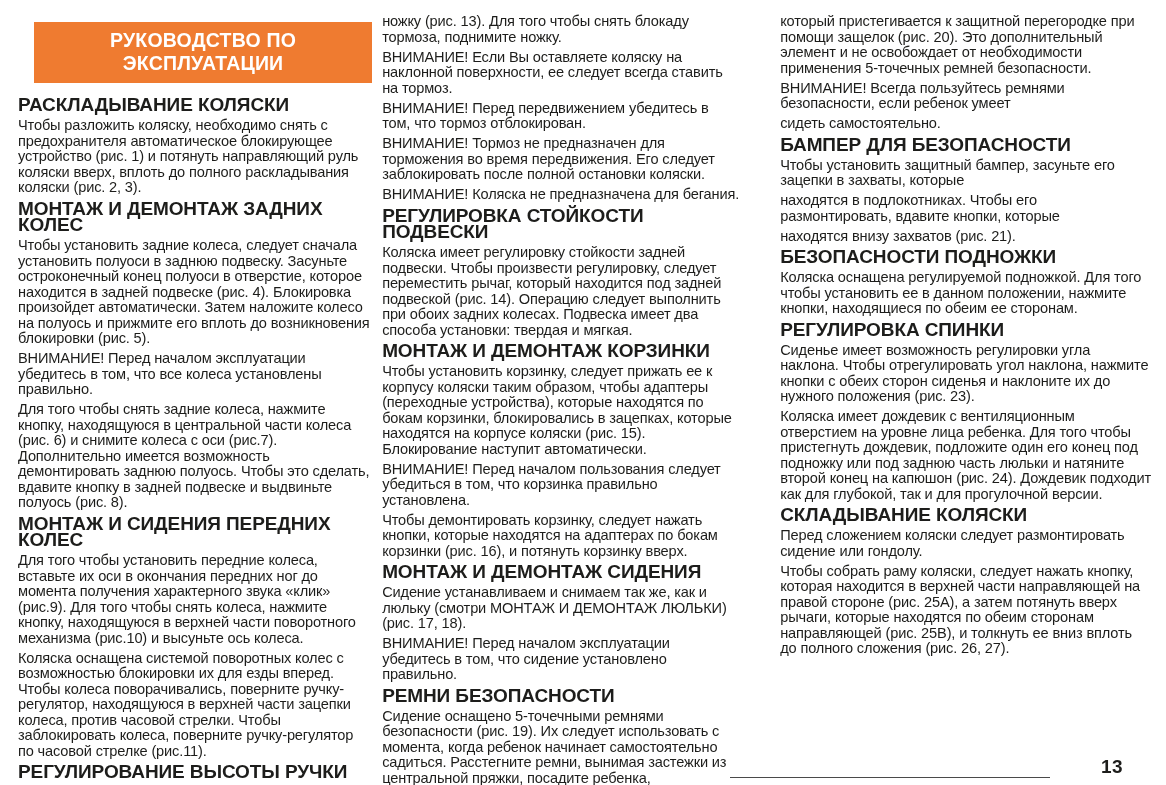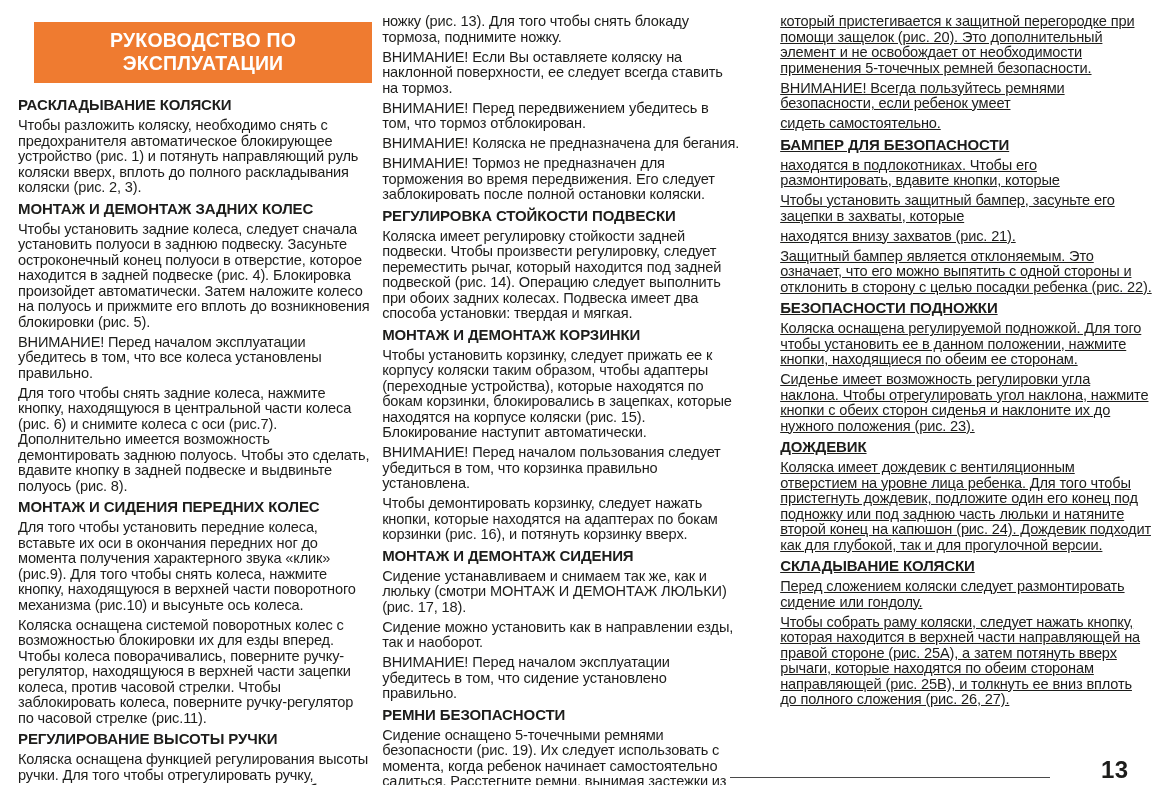--- a/index.html
+++ b/index.html
@@ -13,30 +13,30 @@
   }
   .page {
     display: flex;
     padding: 8px 14px 0 18px;
     box-sizing: border-box;
     width: 1166px; height: 785px;
   }
   .col { box-sizing: border-box; }
   .col-1 { width: 360px; margin-right: 10px; }
   .col-2 { width: 364px; margin-right: 40px; padding-top: 6px; }
-  .col-3 { width: 378px; padding-top: 6px; text-decoration: underline; }
+  .col-3 { width: 378px; padding-top: 6px; }
   .col p {
     margin: 0 0 4.5px 0;
     font-size: 14.6px;
     line-height: 15.5px;
     letter-spacing: -0.15px;
   }
   .col h2 {
     margin: 5px 0 4.5px 0;
-    font-size: 15px;
+    font-size: 19px;
     line-height: 16.5px;
     font-weight: bold;
     letter-spacing: -0.1px;
   }
   .banner {
     margin: 14px 0 14px 16px;
     padding: 7px 4px 8px 4px;
     text-align: center;
     font-weight: bold;
     font-size: 19.5px;
@@ -46,21 +46,21 @@
   }
   .footer-rule {
     position: absolute;
     left: 730px; top: 777px;
     width: 320px; height: 0;
     border-top: 1.5px solid #4a4a4a;
   }
   .page-number {
     position: absolute;
     left: 1101px; top: 756px;
-    font-size: 24px;
+    font-size: 19px;
     font-weight: bold;
     letter-spacing: 0.5px;
   }
 </style>
 </head>
 <body style="color: rgb(29, 29, 27);">
 
 <div class="page">
   <div class="col col-1">
     <div class="banner" style="background: rgb(239, 123, 48); color: rgb(255, 255, 255);">
@@ -75,48 +75,46 @@
       <h2>МОНТАЖ И СИДЕНИЯ ПЕРЕДНИХ КОЛЕС</h2>
       <p>Для того чтобы установить передние колеса, вставьте их оси в окончания передних ног до момента получения характерного звука «клик» (рис.9). Для того чтобы снять колеса, нажмите кнопку, находящуюся в верхней части поворотного механизма (рис.10) и высуньте ось колеса.</p>
       <p>Коляска оснащена системой поворотных колес с возможностью блокировки их для езды вперед. Чтобы колеса поворачивались, поверните ручку-регулятор, находящуюся в верхней части зацепки колеса, против часовой стрелки. Чтобы заблокировать колеса, поверните ручку-регулятор по часовой стрелке (рис.11).</p>
       <h2>РЕГУЛИРОВАНИЕ ВЫСОТЫ РУЧКИ</h2>
       <p>Коляска оснащена функцией регулирования высоты ручки. Для того чтобы отрегулировать ручку, нажмите круглые кнопки, находящиеся по обеим сторонам ручки в верхней ее части, затем установите желаемое положение (рис. 12).</p>
     </div>
   <div class="col col-2">
       <p>ножку (рис. 13). Для того чтобы снять блокаду тормоза, поднимите ножку.</p>
       <p>ВНИМАНИЕ! Если Вы оставляете коляску на наклонной поверхности, ее следует всегда ставить на тормоз.</p>
       <p>ВНИМАНИЕ! Перед передвижением убедитесь в том, что тормоз отблокирован.</p>
+      <p>ВНИМАНИЕ! Тормоз не предназначен для торможения во время передвижения. Его следует заблокировать после полной остановки коляски.</p>
       <p>ВНИМАНИЕ! Коляска не предназначена для бегания.</p>
-      <p>ВНИМАНИЕ! Тормоз не предназначен для торможения во время передвижения. Его следует заблокировать после полной остановки коляски.</p>
       <h2>РЕГУЛИРОВКА СТОЙКОСТИ ПОДВЕСКИ</h2>
       <p>Коляска имеет регулировку стойкости задней подвески. Чтобы произвести регулировку, следует переместить рычаг, который находится под задней подвеской (рис. 14). Операцию следует выполнить при обоих задних колесах. Подвеска имеет два способа установки: твердая и мягкая.</p>
       <h2>МОНТАЖ И ДЕМОНТАЖ КОРЗИНКИ</h2>
       <p>Чтобы установить корзинку, следует прижать ее к корпусу коляски таким образом, чтобы адаптеры (переходные устройства), которые находятся по бокам корзинки, блокировались в зацепках, которые находятся на корпусе коляски (рис. 15). Блокирование наступит автоматически.</p>
       <p>ВНИМАНИЕ! Перед началом пользования следует убедиться в том, что корзинка правильно установлена.</p>
       <p>Чтобы демонтировать корзинку, следует нажать кнопки, которые находятся на адаптерах по бокам корзинки (рис. 16), и потянуть корзинку вверх.</p>
       <h2>МОНТАЖ И ДЕМОНТАЖ СИДЕНИЯ</h2>
       <p>Сидение устанавливаем и снимаем так же, как и люльку (смотри МОНТАЖ И ДЕМОНТАЖ ЛЮЛЬКИ)(рис. 17, 18).</p>
-      <p>Сидение можно установить как в направлении езды, так и наоборот.</p>
       <p>ВНИМАНИЕ! Перед началом эксплуатации убедитесь в том, что сидение установлено правильно.</p>
       <h2>РЕМНИ БЕЗОПАСНОСТИ</h2>
       <p>Сидение оснащено 5-точечными ремнями безопасности (рис. 19). Их следует использовать с момента, когда ребенок начинает самостоятельно садиться. Расстегните ремни, вынимая застежки из центральной пряжки, посадите ребенка, отрегулируйте длину ремней таким образом, чтобы они прилегали к телу ребенка, не сжимая его, затем вставьте застежки всех ремней в центральную пряжку.</p>
     </div>
   <div class="col col-3">
       <p>который пристегивается к защитной перегородке при помощи защелок (рис. 20). Это дополнительный элемент и не освобождает от необходимости применения 5-точечных ремней безопасности.</p>
       <p>ВНИМАНИЕ! Всегда пользуйтесь ремнями безопасности, если ребенок умеет</p>
       <p>сидеть самостоятельно.</p>
       <h2>БАМПЕР ДЛЯ БЕЗОПАСНОСТИ</h2>
+      <p>Чтобы установить защитный бампер, засуньте его зацепки в захваты, которые</p>
       <p>находятся в подлокотниках. Чтобы его размонтировать, вдавите кнопки, которые</p>
-      <p>Чтобы установить защитный бампер, засуньте его зацепки в захваты, которые</p>
       <p>находятся внизу захватов (рис. 21).</p>
-      <p>Защитный бампер является отклоняемым. Это означает, что его можно выпятить с одной стороны и отклонить в сторону с целью посадки ребенка (рис. 22).</p>
       <h2>БЕЗОПАСНОСТИ ПОДНОЖКИ</h2>
       <p>Коляска оснащена регулируемой подножкой. Для того чтобы установить ее в данном положении, нажмите кнопки, находящиеся по обеим ее сторонам.</p>
+      <h2>РЕГУЛИРОВКА СПИНКИ</h2>
       <p>Сиденье имеет возможность регулировки угла наклона. Чтобы отрегулировать угол наклона, нажмите кнопки с обеих сторон сиденья и наклоните их до нужного положения (рис. 23).</p>
-      <h2>ДОЖДЕВИК</h2>
       <p>Коляска имеет дождевик с вентиляционным отверстием на уровне лица ребенка. Для того чтобы пристегнуть дождевик, подложите один его конец под подножку или под заднюю часть люльки и натяните второй конец на капюшон (рис. 24). Дождевик подходит как для глубокой, так и для прогулочной версии.</p>
       <h2>СКЛАДЫВАНИЕ КОЛЯСКИ</h2>
       <p>Перед сложением коляски следует размонтировать сидение или гондолу.</p>
       <p>Чтобы собрать раму коляски, следует нажать кнопку, которая находится в верхней части направляющей на правой стороне (рис. 25А), а затем потянуть вверх рычаги, которые находятся по обеим сторонам направляющей (рис. 25В), и толкнуть ее вниз вплоть до полного сложения (рис. 26, 27).</p>
     </div>
 </div>
 
 <div class="footer-rule"></div>
 <div class="page-number">13</div>
 

